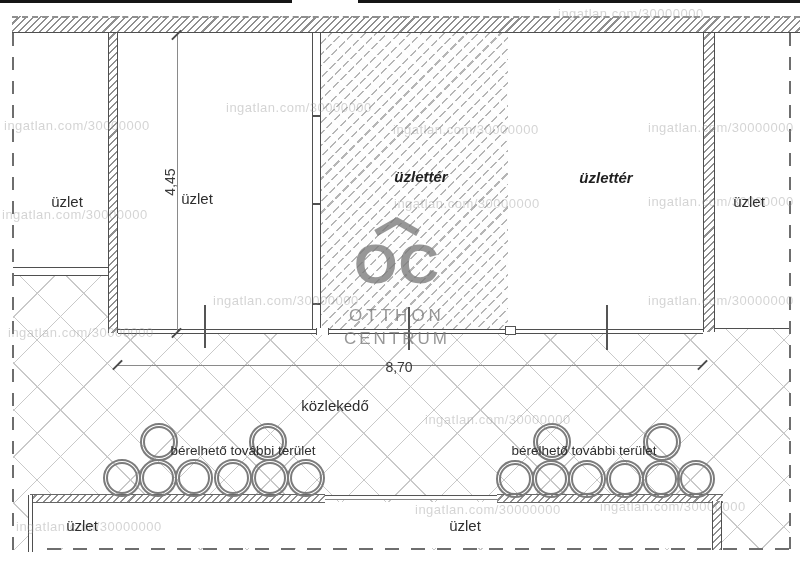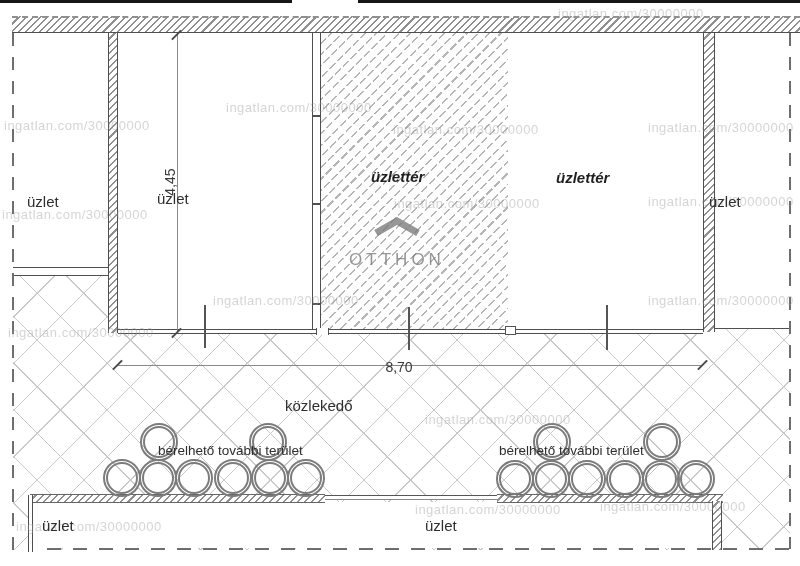--- a/index.html
+++ b/index.html
@@ -14,21 +14,21 @@
   .roomhatch{background-color:#fdfdfd;
     background-image:
       repeating-linear-gradient(45deg,rgba(255,255,255,.95) 0 3px,rgba(255,255,255,0) 3px 11px),
       repeating-linear-gradient(135deg,transparent 0 6.5px,#b5b5b5 6.5px 8px);}
   .hatchwall{background-color:#fff;
     background-image:repeating-linear-gradient(135deg,transparent 0 3.5px,#8f8f8f 3.5px 5px);}
   .white{background:#fff;}
   .vwall{border-left:1.5px solid #4f4f4f;border-right:1.5px solid #4f4f4f;box-sizing:border-box;}
   .hwall{border-top:1.5px solid #4f4f4f;border-bottom:1.5px solid #4f4f4f;box-sizing:border-box;}
   
-  .lbl{position:absolute;font-size:15px;color:#2e2e2e;white-space:nowrap;}
+  .lbl{position:absolute;font-size:15px;color:#2e2e2e;text-align:center;white-space:nowrap;}
   .lbl-bi{font-weight:bold;font-style:italic;color:#1f1f1f;}
   .small{font-size:13.5px;color:#2e2e2e;}
   .dim{position:absolute;font-size:14px;color:#3a3a3a;text-align:center;white-space:nowrap;}
   .wm{position:absolute;font-size:13px;color:#9a9a9a;opacity:.42;white-space:nowrap;letter-spacing:.5px;}
   
   .barrel{position:absolute;width:38px;height:38px;border:5px double #7c7c7c;border-radius:50%;box-sizing:border-box;}
   
   .tick{position:absolute;width:13px;height:2px;background:#4a4a4a;transform:rotate(-45deg);}
   
   .dashv{position:absolute;width:2px;background-image:repeating-linear-gradient(to bottom,#6e6e6e 0 13px,transparent 13px 24px);}
@@ -123,21 +123,23 @@
   <div class="wm" style="left:648px;top:293px;">ingatlan.com/30000000</div>
   <div class="wm" style="left:425px;top:412px;">ingatlan.com/30000000</div>
   <div class="wm" style="left:415px;top:502px;">ingatlan.com/30000000</div>
   <div class="wm" style="left:600px;top:499px;">ingatlan.com/30000000</div>
   <div class="wm" style="left:16px;top:519px;">ingatlan.com/30000000</div>
 
   <div id="oc-logo">
     <svg width="48" height="20" viewBox="0 0 48 20" style="display:block;margin:0 auto;">
       <polyline points="3,17 24,5 45,17" fill="none" stroke="rgba(122,122,122,.78)" stroke-width="7"></polyline>
     </svg>
+    <div class="mono">OC</div>
     <div class="l1">OTTHON</div>
+    <div class="l2">CENTRUM</div>
   </div>
 
   <div class="lbl" style="left:27px;top:193px;width:80px;">üzlet</div>
   <div class="lbl" style="left:157px;top:190px;width:80px;">üzlet</div>
   <div class="lbl lbl-bi" style="left:371px;top:168px;width:100px;">üzlettér</div>
   <div class="lbl lbl-bi" style="left:556px;top:169px;width:100px;">üzlettér</div>
   <div class="lbl" style="left:709px;top:193px;width:80px;">üzlet</div>
   <div class="lbl" style="left:285px;top:397px;width:100px;">közlekedő</div>
   <div class="lbl small" style="left:158px;top:443px;width:170px;">bérelhető további terület</div>
   <div class="lbl small" style="left:499px;top:443px;width:170px;">bérelhető további terület</div>

